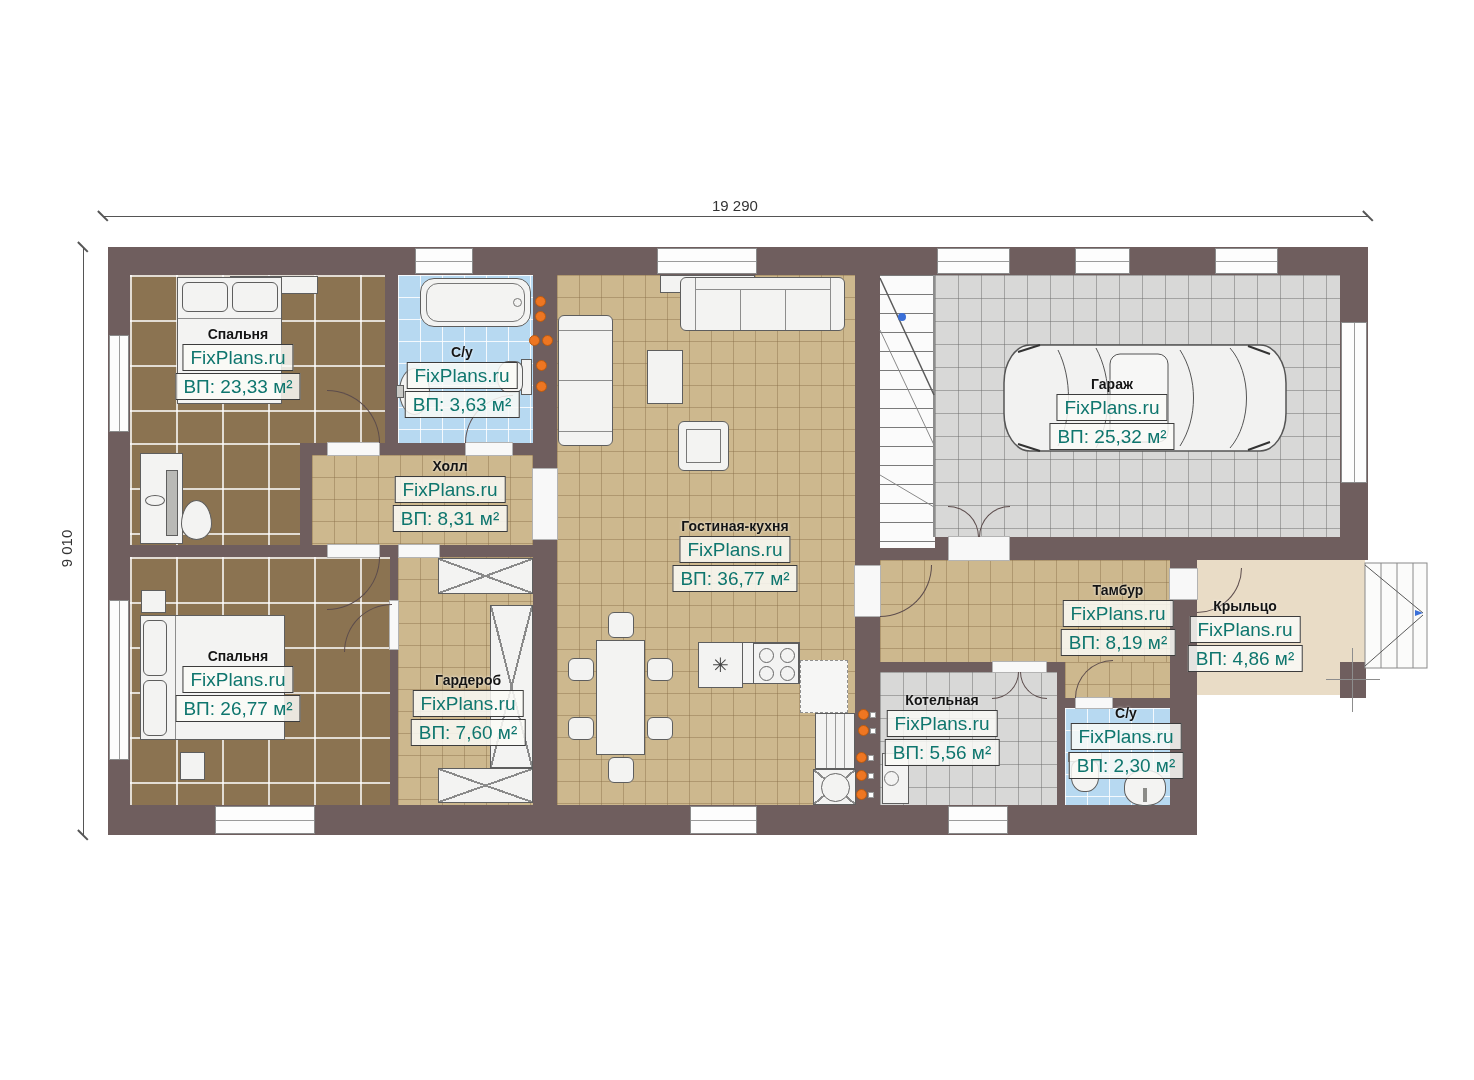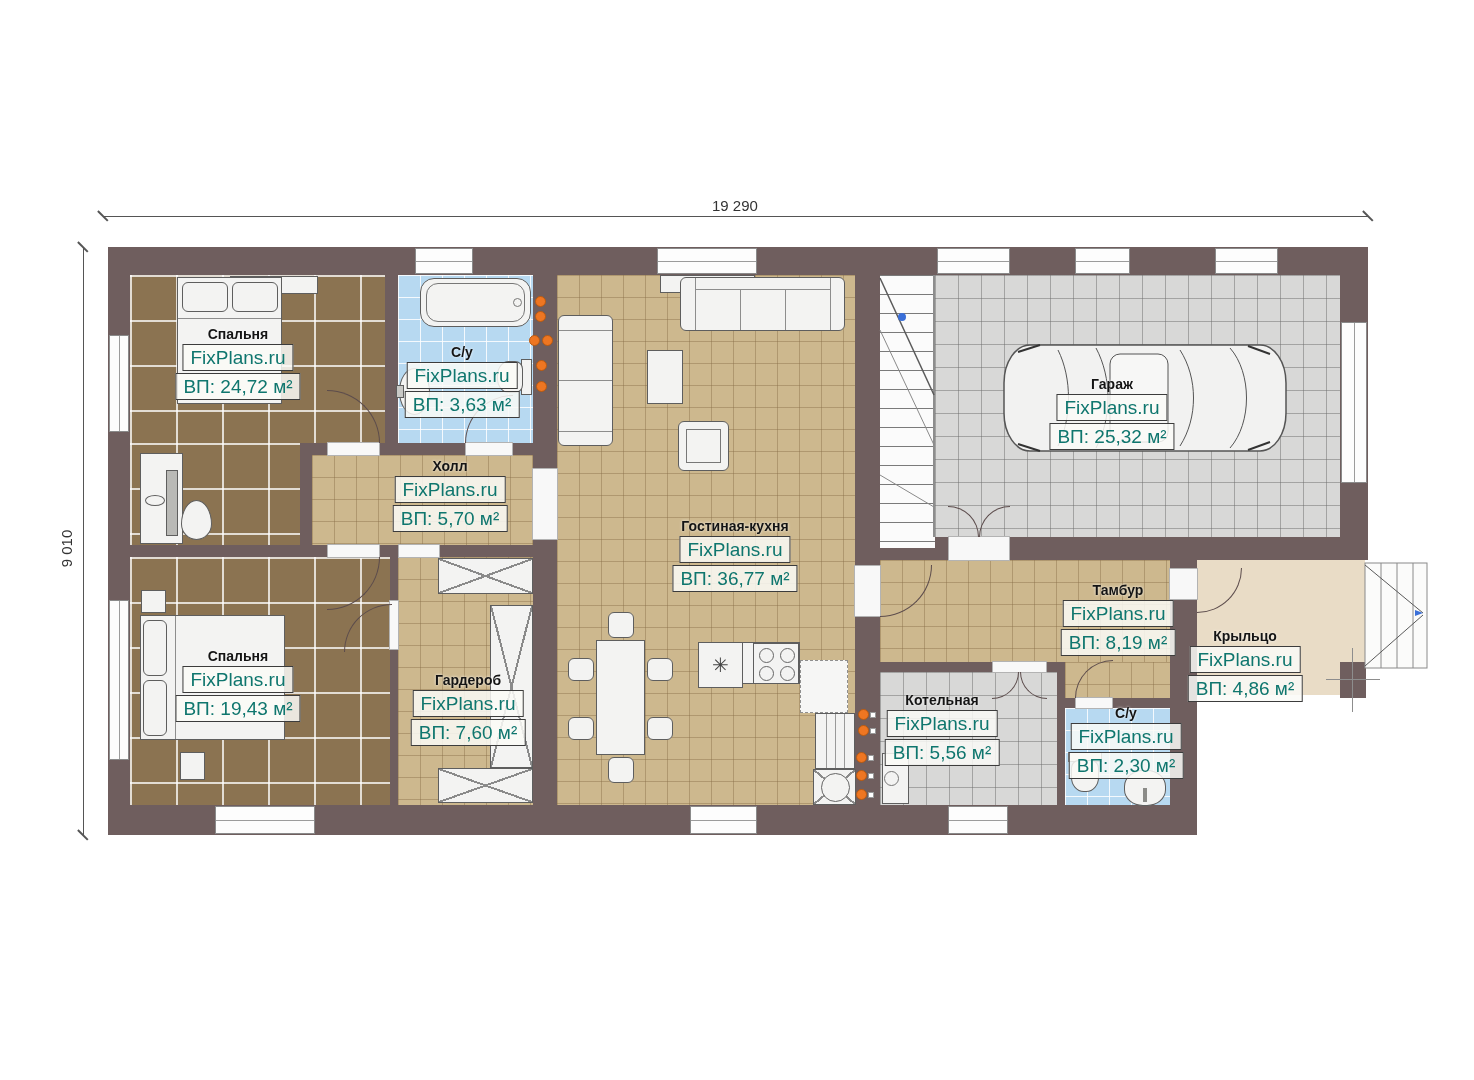--- a/index.html
+++ b/index.html
@@ -264,66 +264,66 @@
   <div class="dot" style="left:856px;top:752px;"></div>
   <div class="sq" style="left:868px;top:755px;"></div>
   <div class="dot" style="left:856px;top:770px;"></div>
   <div class="sq" style="left:868px;top:773px;"></div>
   <div class="dot" style="left:856px;top:789px;"></div>
   <div class="sq" style="left:868px;top:792px;"></div>
 
   <div class="rlabel" style="left:238px;top:326px;">
     <div class="rname">Спальня</div>
     <div class="lbox">FixPlans.ru</div>
-    <div class="lbox">ВП: 24,72 м²</div>
+    <div class="lbox">ВП: 23,33 м²</div>
   </div>
 
   <div class="rlabel" style="left:462px;top:344px;">
     <div class="rname">С/у</div>
     <div class="lbox">FixPlans.ru</div>
     <div class="lbox">ВП: 3,63 м²</div>
   </div>
 
   <div class="rlabel" style="left:450px;top:458px;justify-content:flex-end;">
     <div class="rname">Холл</div>
     <div class="lbox">FixPlans.ru</div>
-    <div class="lbox">ВП: 5,70 м²</div>
+    <div class="lbox">ВП: 8,31 м²</div>
   </div>
 
   <div class="rlabel" style="left:735px;top:518px;">
     <div class="rname">Гостиная-кухня</div>
     <div class="lbox">FixPlans.ru</div>
     <div class="lbox">ВП: 36,77 м²</div>
   </div>
 
   <div class="rlabel" style="left:1112px;top:376px;">
     <div class="rname">Гараж</div>
     <div class="lbox">FixPlans.ru</div>
     <div class="lbox">ВП: 25,32 м²</div>
   </div>
 
   <div class="rlabel" style="left:238px;top:648px;">
     <div class="rname">Спальня</div>
     <div class="lbox">FixPlans.ru</div>
-    <div class="lbox">ВП: 19,43 м²</div>
+    <div class="lbox">ВП: 26,77 м²</div>
   </div>
 
   <div class="rlabel" style="left:468px;top:672px;">
     <div class="rname">Гардероб</div>
     <div class="lbox">FixPlans.ru</div>
     <div class="lbox">ВП: 7,60 м²</div>
   </div>
 
   <div class="rlabel" style="left:1118px;top:582px;">
     <div class="rname">Тамбур</div>
     <div class="lbox">FixPlans.ru</div>
     <div class="lbox">ВП: 8,19 м²</div>
   </div>
 
-  <div class="rlabel" style="left:1245px;top:628px;">
+  <div class="rlabel" style="left:1245px;top:598px;">
     <div class="rname">Крыльцо</div>
     <div class="lbox">FixPlans.ru</div>
     <div class="lbox">ВП: 4,86 м²</div>
   </div>
 
   <div class="rlabel" style="left:942px;top:692px;justify-content:space-between;">
     <div class="rname">Котельная</div>
     <div class="lbox">FixPlans.ru</div>
     <div class="lbox">ВП: 5,56 м²</div>
   </div>

